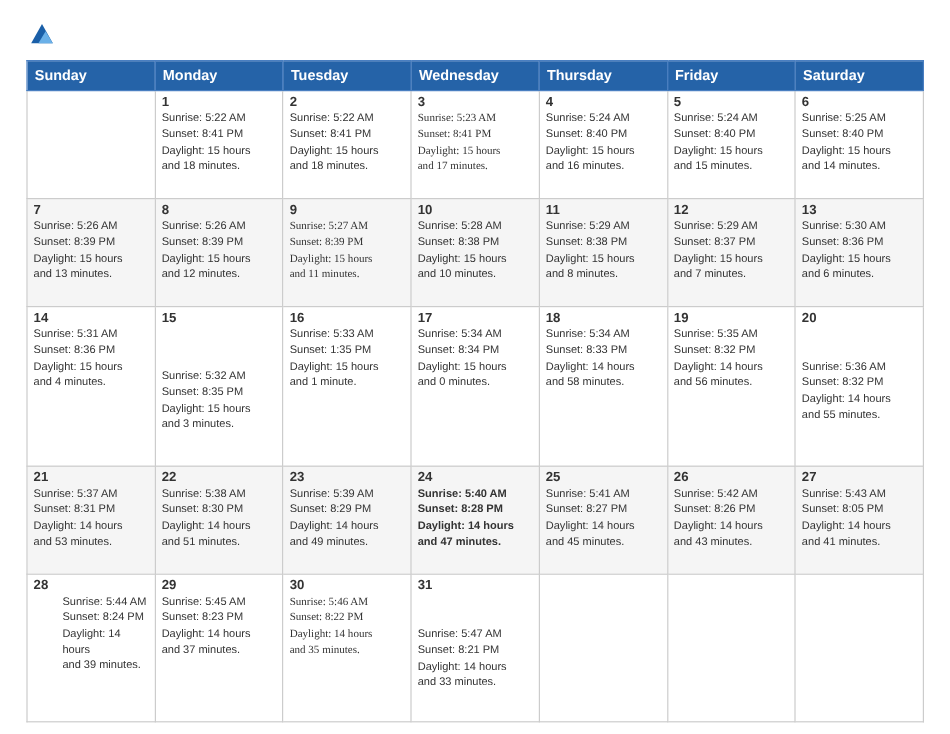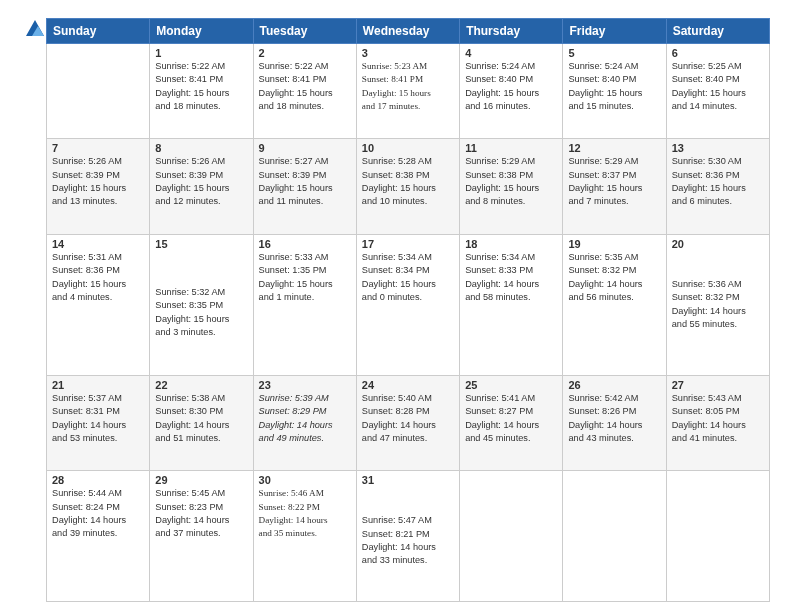--- a/index.html
+++ b/index.html
@@ -8,21 +8,21 @@
       background: #fff;
       width: 792px;
       height: 612px;
       overflow: hidden;
     }
     .page {
       width: 792px;
       height: 612px;
       padding: 18px 22px 10px 22px;
       display: flex;
-      flex-direction: row;
+      flex-direction: column;
     }
     .header {
       display: flex;
       justify-content: space-between;
       align-items: flex-start;
       margin-bottom: 10px;
     }
     .logo {
       display: flex;
       flex-direction: column;
@@ -190,21 +190,21 @@
           </td>
           <td>
             <span class="day-number">8</span>
             <div class="day-info" style="white-space: pre-line;">Sunrise: 5:26 AM
 Sunset: 8:39 PM
 Daylight: 15 hours
 and 12 minutes.</div>
           </td>
           <td>
             <span class="day-number">9</span>
-            <div class="day-info" style="white-space: pre-line;">Sunrise: 5:27 AM
+            <div class="day-info" style="white-space: pre-line; font-family: Liberation Serif, serif;">Sunrise: 5:27 AM
 Sunset: 8:39 PM
 Daylight: 15 hours
 and 11 minutes.</div>
           </td>
           <td>
             <span class="day-number">10</span>
             <div class="day-info" style="white-space: pre-line;">Sunrise: 5:28 AM
 Sunset: 8:38 PM
 Daylight: 15 hours
 and 10 minutes.</div>
@@ -292,28 +292,28 @@
           </td>
           <td>
             <span class="day-number">22</span>
             <div class="day-info" style="white-space: pre-line;">Sunrise: 5:38 AM
 Sunset: 8:30 PM
 Daylight: 14 hours
 and 51 minutes.</div>
           </td>
           <td>
             <span class="day-number">23</span>
-            <div class="day-info" style="white-space: pre-line; font-style: italic;">Sunrise: 5:39 AM
+            <div class="day-info" style="white-space: pre-line;">Sunrise: 5:39 AM
 Sunset: 8:29 PM
 Daylight: 14 hours
 and 49 minutes.</div>
           </td>
           <td>
             <span class="day-number">24</span>
-            <div class="day-info" style="white-space: pre-line;">Sunrise: 5:40 AM
+            <div class="day-info" style="white-space: pre-line; font-weight: bold;">Sunrise: 5:40 AM
 Sunset: 8:28 PM
 Daylight: 14 hours
 and 47 minutes.</div>
           </td>
           <td>
             <span class="day-number">25</span>
             <div class="day-info" style="white-space: pre-line;">Sunrise: 5:41 AM
 Sunset: 8:27 PM
 Daylight: 14 hours
 and 45 minutes.</div>
@@ -329,21 +329,21 @@
             <span class="day-number">27</span>
             <div class="day-info" style="white-space: pre-line;">Sunrise: 5:43 AM
 Sunset: 8:05 PM
 Daylight: 14 hours
 and 41 minutes.</div>
           </td>
         </tr>
         <tr>
           <td>
             <span class="day-number">28</span>
-            <div class="day-info" style="white-space: pre-line;">Sunrise: 5:44 AM
+            <div class="day-info" style="white-space: pre-line; margin-left: 24px;">Sunrise: 5:44 AM
 Sunset: 8:24 PM
 Daylight: 14 hours
 and 39 minutes.</div>
           </td>
           <td>
             <span class="day-number">29</span>
             <div class="day-info" style="white-space: pre-line;">Sunrise: 5:45 AM
 Sunset: 8:23 PM
 Daylight: 14 hours
 and 37 minutes.</div>

